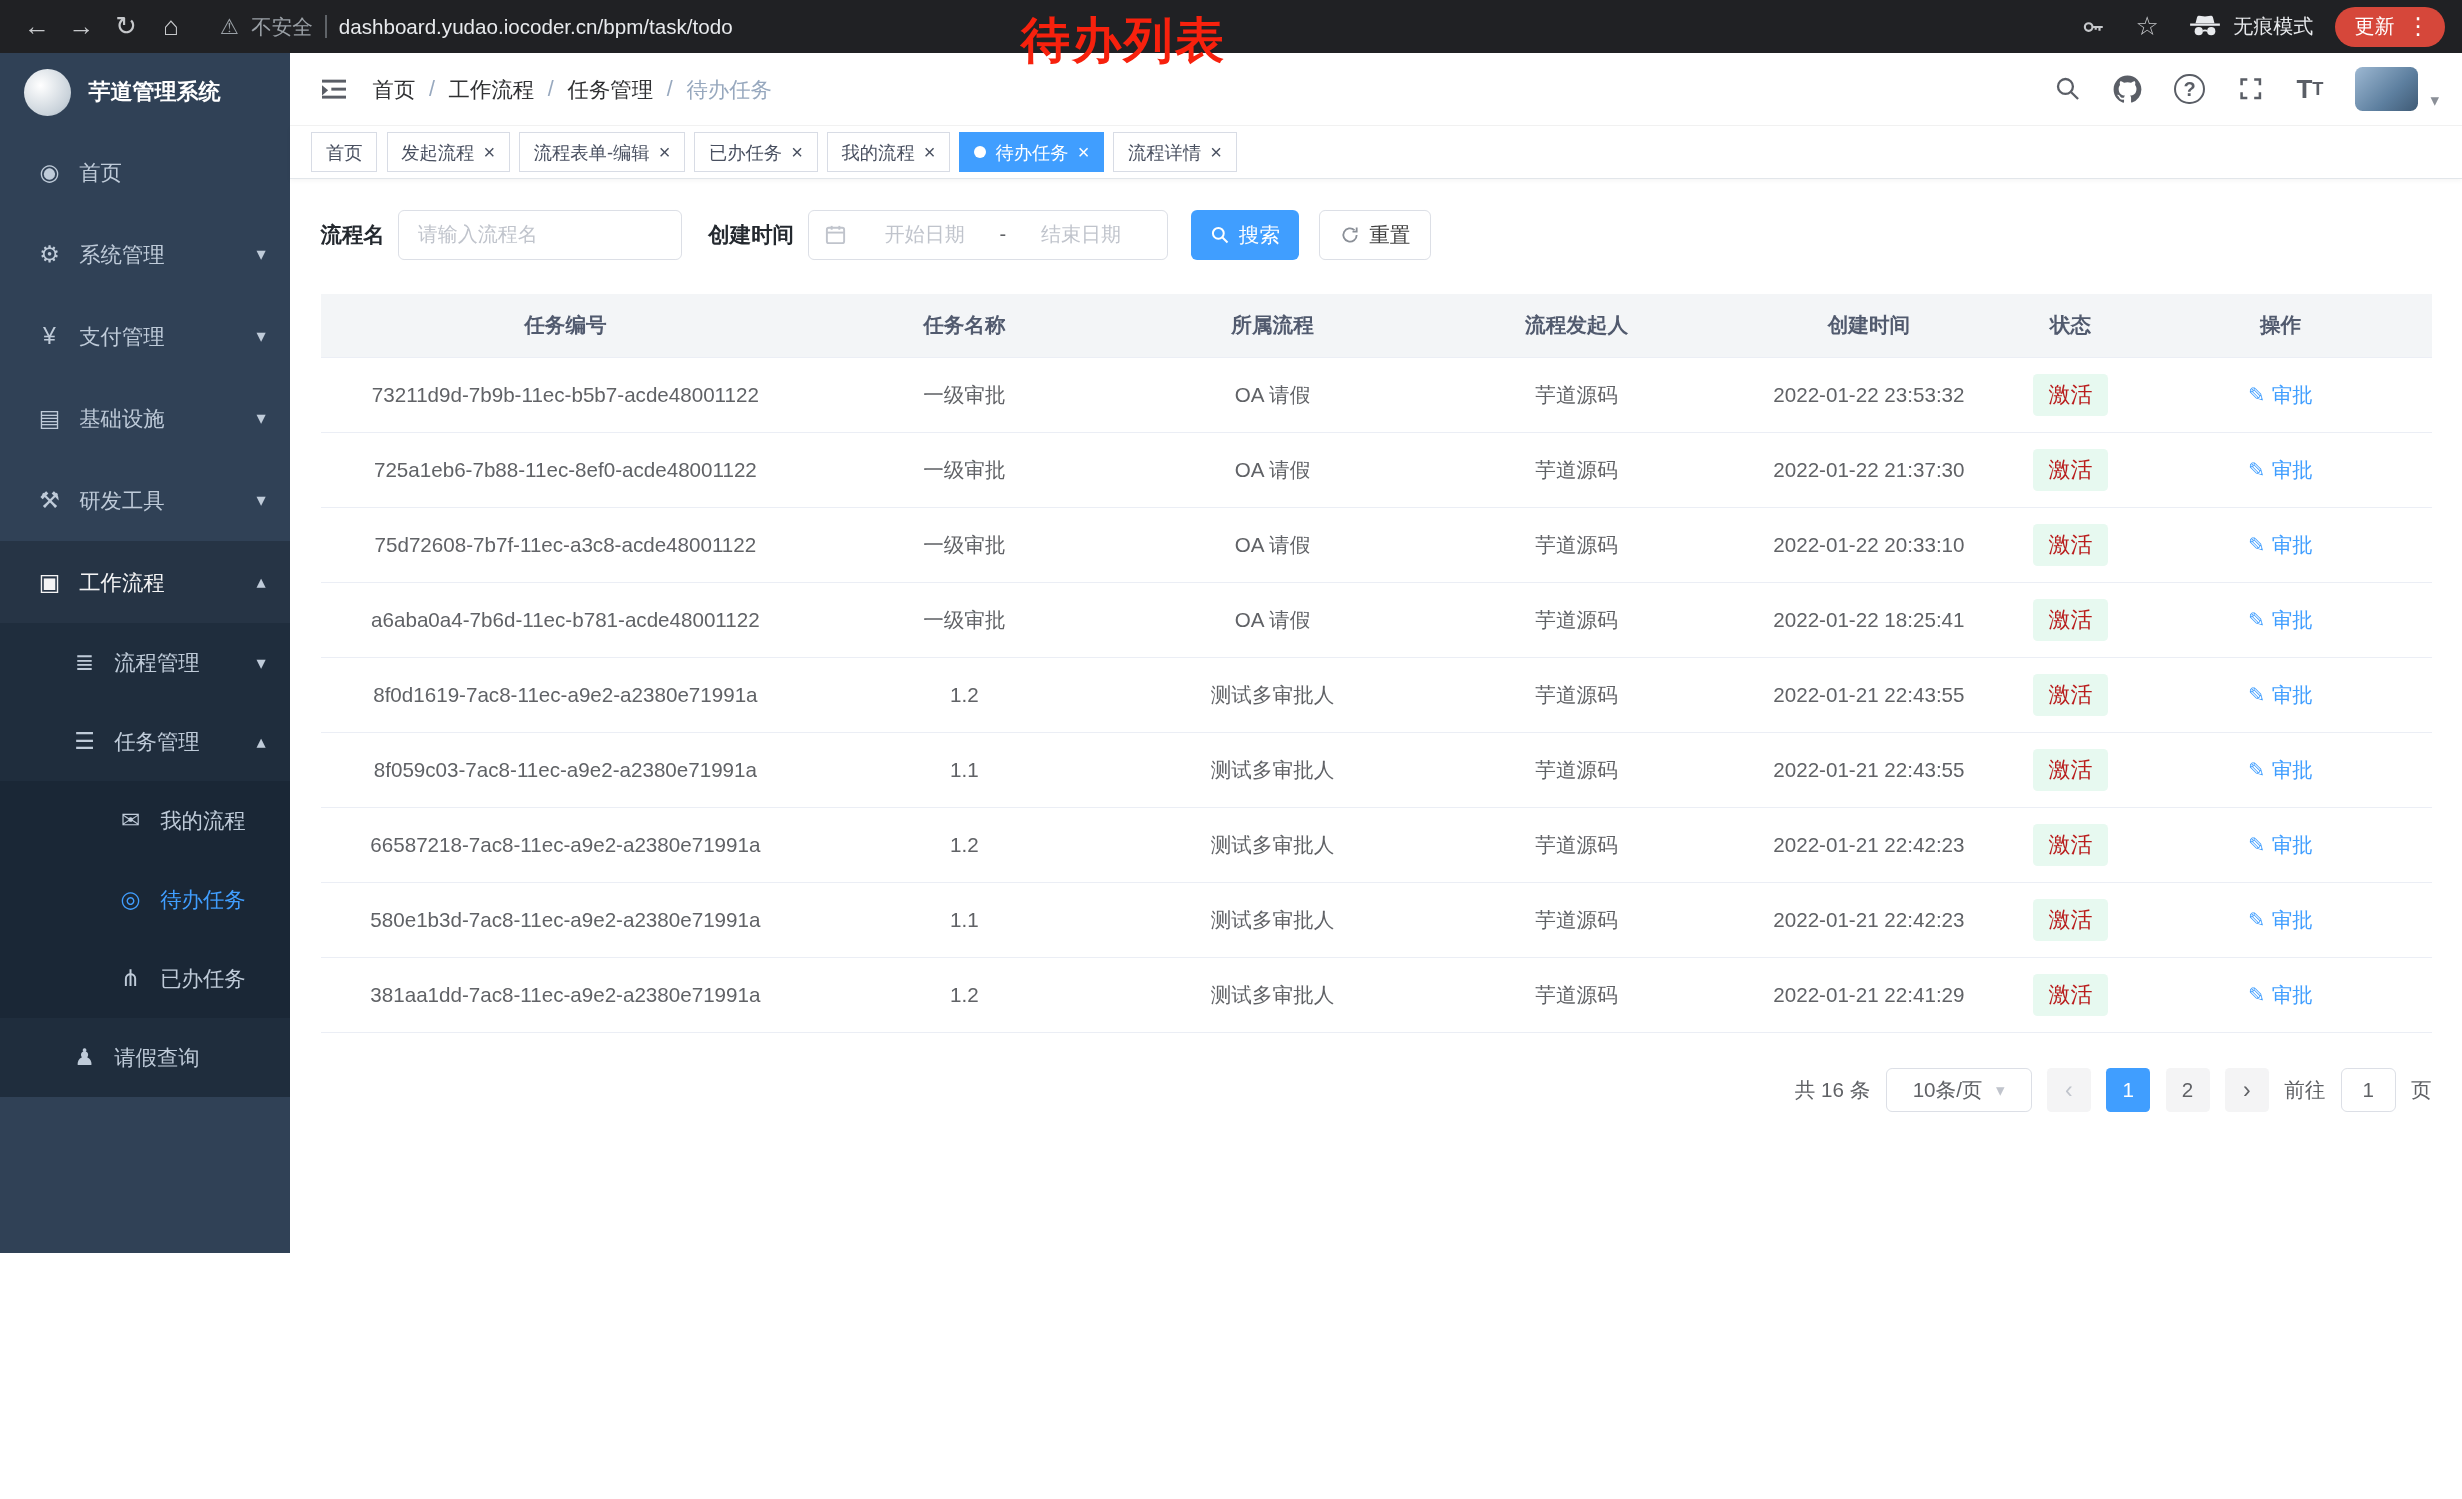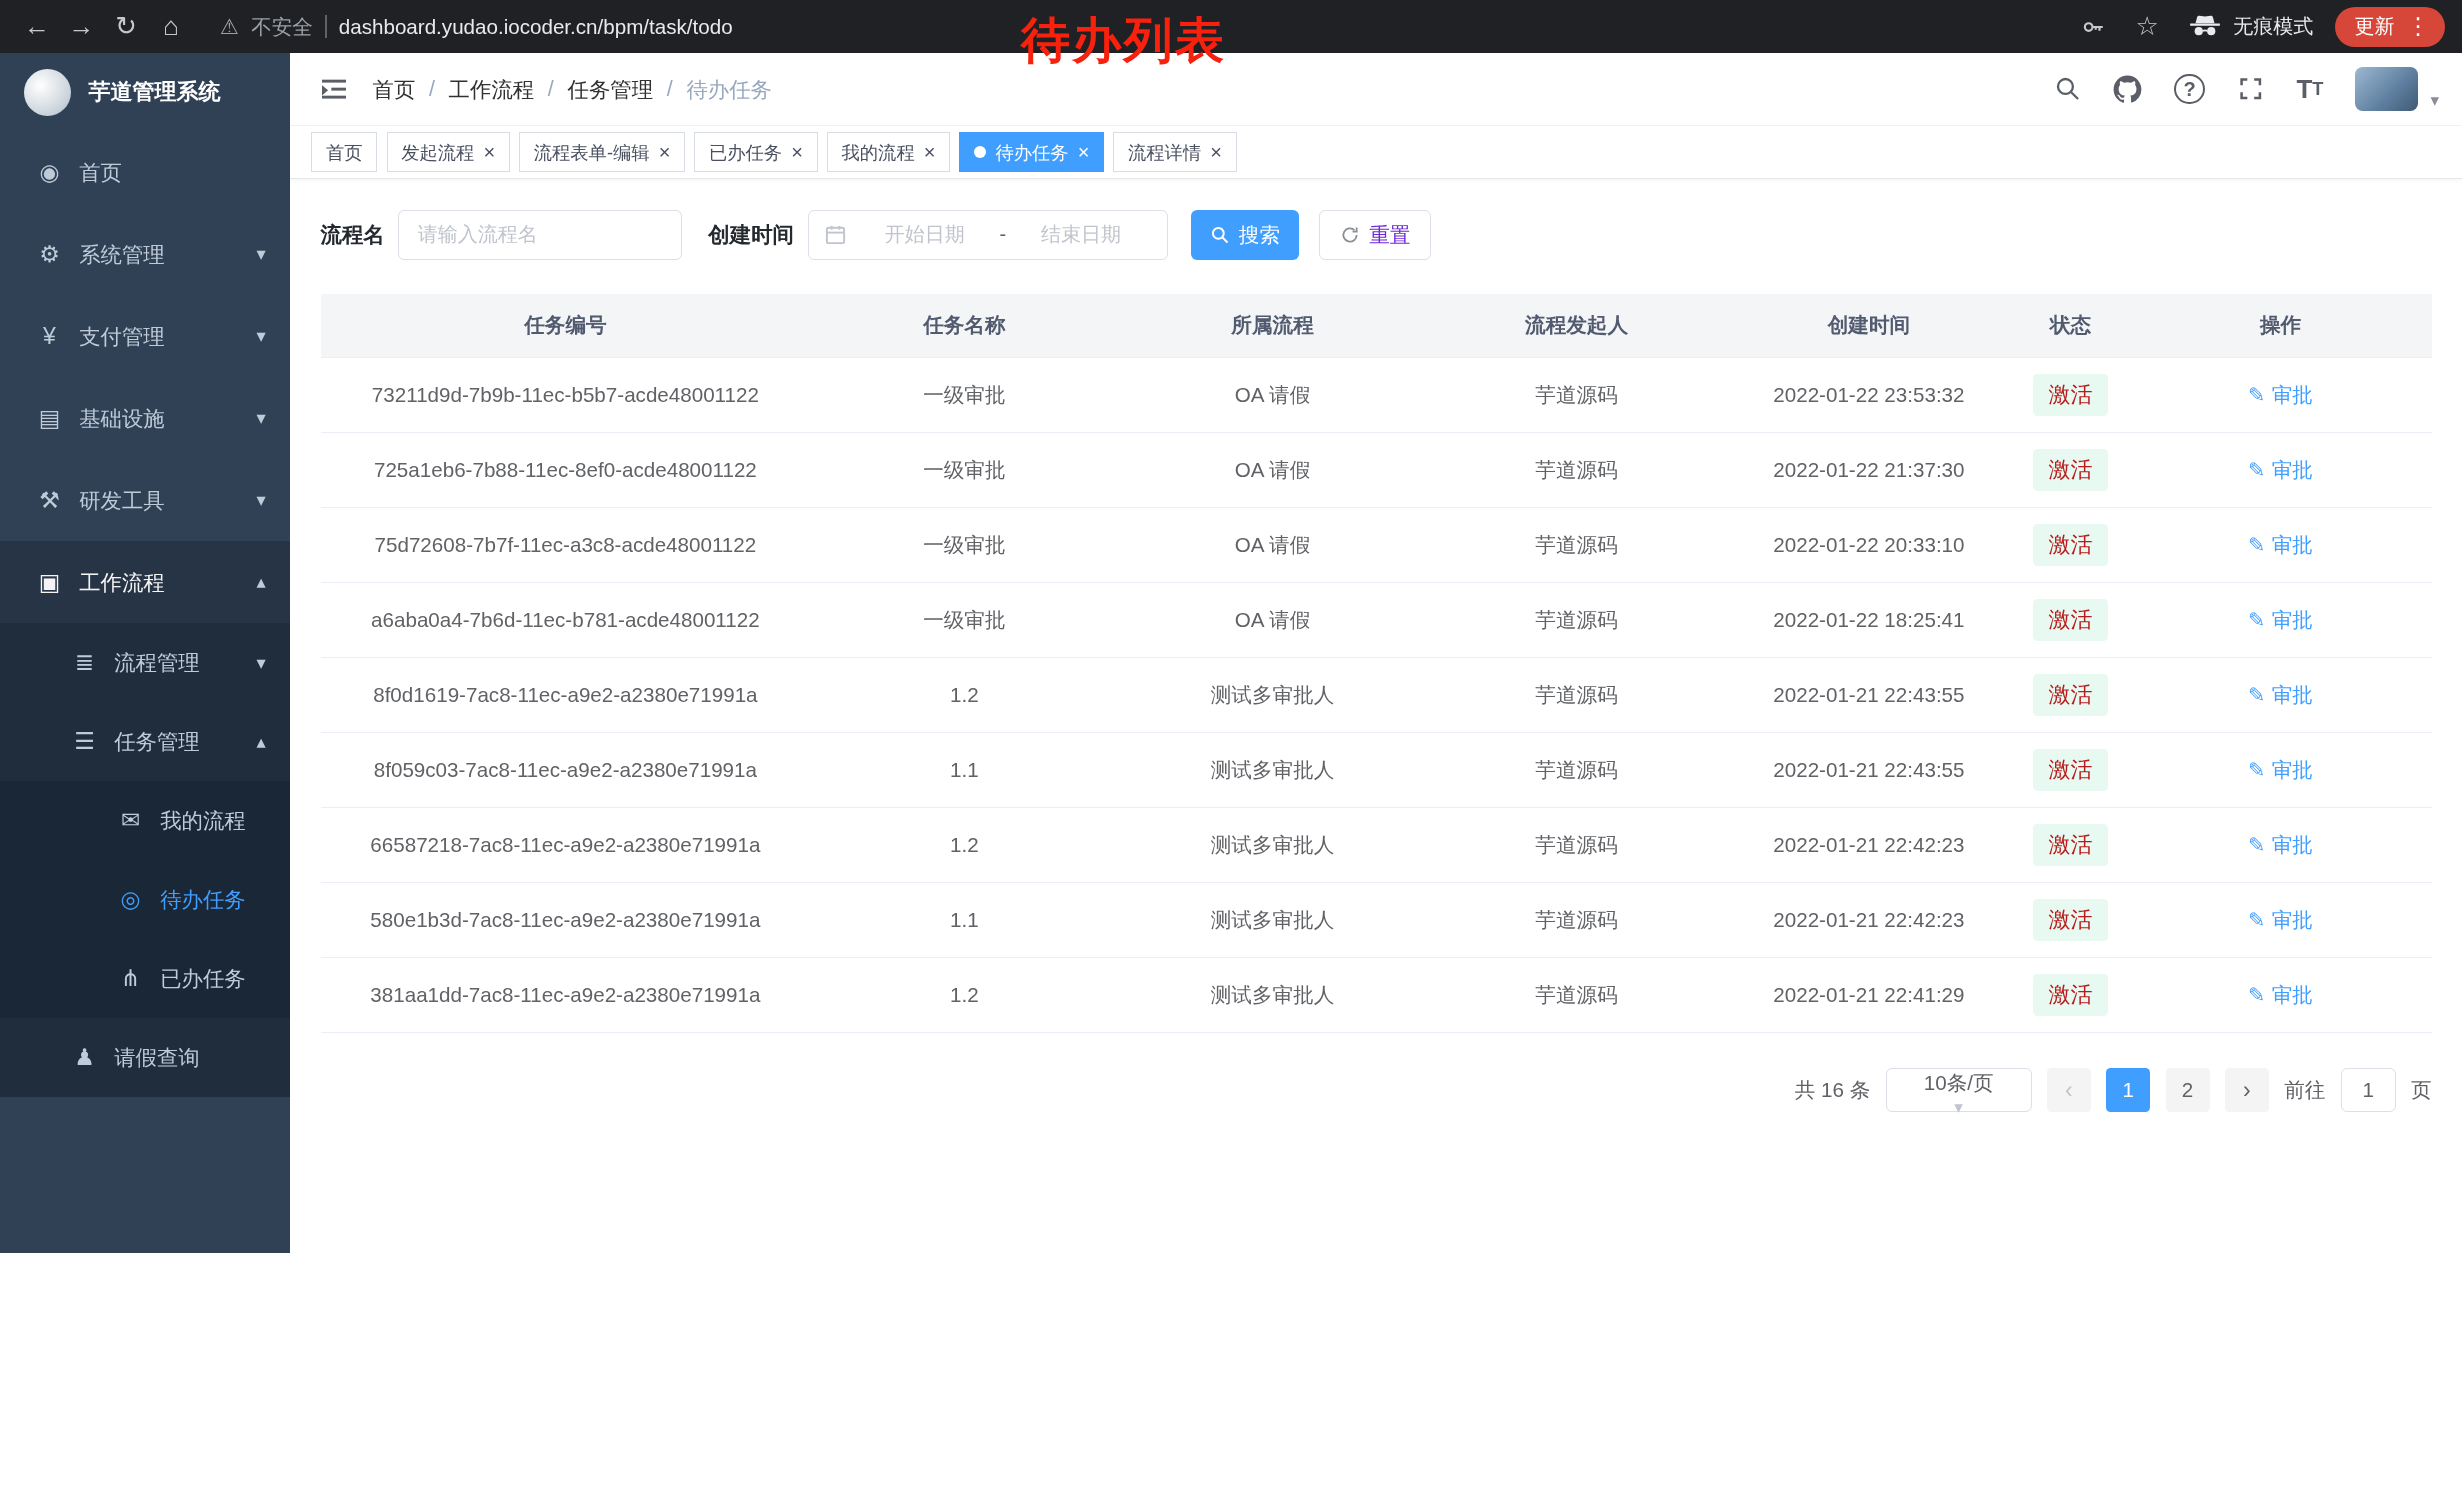--- a/index.html
+++ b/index.html
@@ -84,39 +84,39 @@
   .finput::placeholder { color:#c0c4cc; }
   .daterange { width:360px; height:50px; border:1.5px solid #dcdfe6; border-radius:6.1px;
     display:flex; align-items:center; padding:0 15.3px; color:#c0c4cc; font-size:20px; }
   .daterange .cal { display:flex; margin-right:7.6px; color:#c0c4cc; }
   .daterange .ph { flex:1; text-align:center; }
   .daterange .sep { color:#606266; padding:0 4.6px; }
   .btn { height:50px; border-radius:6.1px; display:flex; align-items:center; gap:9.2px;
     font-size:20.6px; cursor:pointer; border:none;
     font-family:"Liberation Sans","DejaVu Sans",sans-serif; }
   .btn-search { margin-left:23px; background:#409eff; color:#fff; padding:0 19px; }
-  .btn-reset { margin-left:20px; background:#fff; color:#6d28d9; padding:0 20px;
+  .btn-reset { margin-left:20px; background:#fff; color:#404040; padding:0 20px;
     border:1.5px solid #dcdfe6; }
 
   
   table { width:100%; border-collapse:collapse; margin-top:34px; font-size:20.6px; color:#606266; }
   thead th { background:#f3f5f7; height:64px; font-weight:700; color:#515a6e;
     text-align:center; border-bottom:1.5px solid #ebeef5; }
   tbody td { height:75px; text-align:center; border-bottom:1.5px solid #ebeef5; }
   .stag { display:inline-block; background:#e7f9f0; color:#b91c1c; padding:6.1px 15.3px;
     border-radius:4.6px; font-size:22px; }
   .alink { color:#409eff; display:inline-flex; align-items:center; gap:6.1px;
     text-decoration:none; cursor:pointer; }
 
   
   .pager { display:flex; justify-content:flex-end; align-items:center; gap:15.3px;
     margin-top:35px; font-size:20.6px; color:#606266; }
   .psize { width:146px; height:44px; border:1.5px solid #dcdfe6; border-radius:6.1px;
-    display:flex; align-items:center; justify-content:space-between; padding:0 15px;
-    cursor:pointer;flex-direction:column; }
+    display:flex; align-items:center; justify-content:space-between; padding:0 26px;
+    cursor:pointer; }
   .scaret { color:#c0c4cc; font-size:17px; }
   .pbtn { min-width:44px; height:44px; background:#f4f4f5; border-radius:4.6px;
     display:flex; align-items:center; justify-content:center; font-size:23px;
     color:#606266; cursor:pointer; padding:0 6.1px; }
   .pbtn.prev { color:#c0c4cc; }
   .pbtn.pnum { font-size:20.6px; }
   .pbtn.active { background:#409eff; color:#fff; }
   .goto-input { width:55px; height:44px; border:1.5px solid #dcdfe6; border-radius:6.1px;
     text-align:center; font-size:20.6px; color:#606266; outline:none;
     font-family:"Liberation Sans","DejaVu Sans",sans-serif; }

